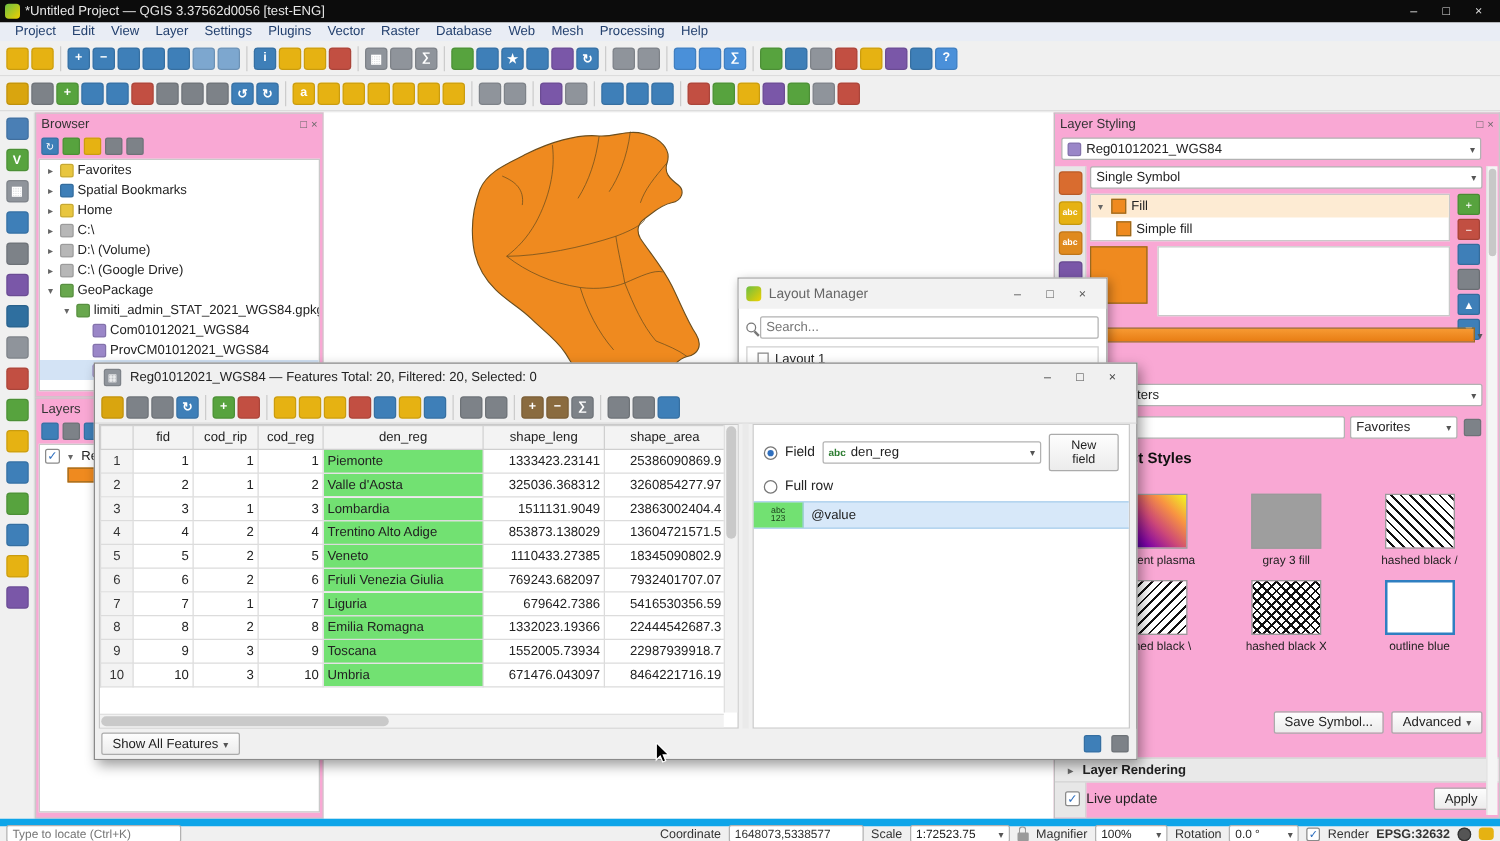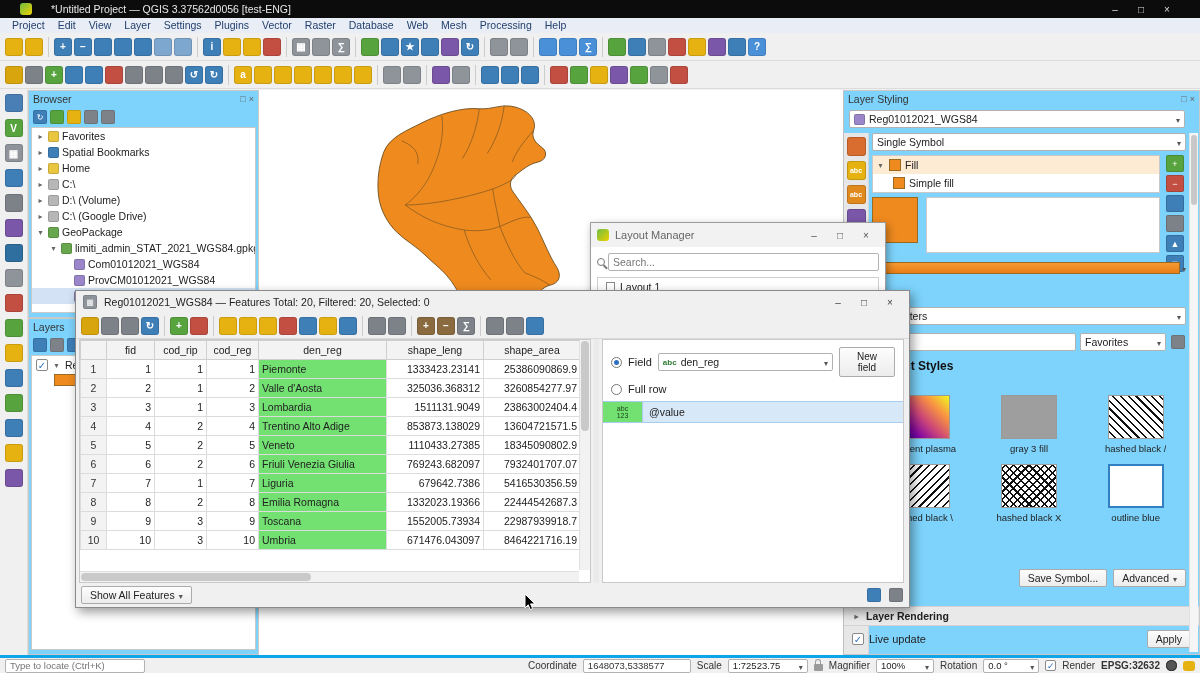--- a/index.html
+++ b/index.html
@@ -1,34 +1,34 @@
 <!DOCTYPE html>
 <html><head>
 <meta charset="utf-8">
 <style>
 *{box-sizing:border-box;margin:0;padding:0}
 html,body{width:1200px;height:673px;overflow:hidden}
 body{position:relative;font-family:"Liberation Sans",sans-serif;font-size:11px;background:#f0f0f0;color:#222}
 
-.titlebar{position:absolute;left:0;top:0;width:1200px;height:18px;background:#0c0c0c;color:#e8e8e8;display:flex;align-items:center;padding:0 20px;gap:19px;font-size:10.5px}
+.titlebar{position:absolute;left:0;top:0;width:1200px;height:18px;background:#0c0c0c;color:#e8e8e8;display:flex;align-items:center;padding:0 4px;gap:4px;font-size:10.5px}
 .qgis-logo{width:12px;height:12px;border-radius:3px;background:linear-gradient(135deg,#6cbf43,#f0d000);display:inline-block}
 .win-btns{margin-left:auto;display:flex}
 .win-btn{width:26px;height:18px;display:flex;align-items:center;justify-content:center;color:#ddd;font-size:10px}
 
 .menubar{position:absolute;left:0;top:18px;width:1200px;height:15px;background:#e9edf5;display:flex;align-items:flex-start;padding:0 6px;gap:1px}
 .menu-item{padding:0 6px;color:#23406e;font-size:10.5px;height:15px;line-height:15px}
 
 .toolbar{position:absolute;left:0;width:1200px;height:28px;background:#f0f0f0;display:flex;align-items:center;padding:0 4px;border-bottom:1px solid #dcdcdc}
 #tb1{top:33px}#tb2{top:61px}
 .tbicon{width:18px;height:18px;border-radius:3px;margin:0 1px;display:inline-flex;align-items:center;justify-content:center;color:#fff;font-size:10px;font-weight:bold;box-shadow:inset 0 0 0 1px rgba(0,0,0,.12);flex:none}
 .tb-sep{width:1px;height:20px;background:#cccccc;margin:0 4px;flex:none}
 .mini-icon{width:14px;height:14px;border-radius:2px;margin:0 1px;display:inline-flex;align-items:center;justify-content:center;color:#fff;font-size:8px;flex:none;box-shadow:inset 0 0 0 1px rgba(0,0,0,.12)}
 .left-toolbar{position:absolute;left:0;top:90px;width:28px;height:565px;background:#f0f0f0;display:flex;flex-direction:column;align-items:center;padding-top:4px;gap:7px;border-right:1px solid #dcdcdc}
 
-.dock{position:absolute;background:#7dd3fc;border:1px solid #c9c9c9}
+.dock{position:absolute;background:#f9a8d4;border:1px solid #c9c9c9}
 .dock-head{height:16px;display:flex;align-items:center;padding:0 4px;font-size:10.5px;color:#333}
 .dock-head .hbtns{margin-left:auto;display:flex;gap:3px;color:#666;font-size:9px}
 #browser-panel{left:28px;top:90px;width:231px;height:228px}
 #layers-panel{left:28px;top:318px;width:231px;height:337px}
 .panel-tools{height:20px;display:flex;align-items:center;padding:0 3px;gap:1px}
 .tree{background:#fff;border:1px solid #c9c9c9;margin:0 2px 2px 2px;overflow:hidden;position:relative}
 #btree{height:186px}
 #ltree{height:295px}
 .tree-row{height:16px;display:flex;align-items:center;gap:3px;white-space:nowrap;font-size:10.5px;color:#222}
 .tree-row.sel{background:#d3e3f5}
@@ -123,21 +123,21 @@
 .aw-splitter{position:absolute;left:518px;top:0;bottom:0;width:5px;background:#eaeaea}
 .aw-form{position:absolute;left:526px;right:5px;top:0;bottom:0;background:#fff;border:1px solid #c9c9c9}
 .fr{display:flex;align-items:center;gap:6px;padding:7px 8px 2px 8px}
 .fr2{padding:4px 8px 6px 8px}
 .value-row{height:22px;display:flex;align-items:stretch;background:#d7e8f9;border-top:1px solid #a8cdec;border-bottom:1px solid #a8cdec}
 .type-chip{width:40px;background:#72e172;display:flex;flex-direction:column;align-items:center;justify-content:center;font-size:7px;line-height:7px;color:#1b401b;border-right:1px solid #a8cdec}
 .value-text{display:flex;align-items:center;padding-left:6px;font-size:10.5px;color:#222}
 .aw-bottom{position:absolute;left:0;right:0;bottom:0;height:24px;display:flex;align-items:center;gap:6px;padding:0 5px;background:#f0f0f0}
 .newfield-btn{width:56px;min-height:30px;text-align:center;justify-content:center;line-height:11px;white-space:normal;font-size:10px}
 
-#statusbar{position:absolute;left:0;bottom:0;width:1200px;height:18px;background:#f0f0f0;border-top:3px solid #0ea5e9;display:flex;align-items:center;gap:6px;padding:0 5px;font-size:10px;color:#333}
+#statusbar{position:absolute;left:0;bottom:0;width:1200px;height:18px;background:#f0f0f0;border-top:6px solid #0ea5e9;display:flex;align-items:center;gap:6px;padding:0 5px;font-size:10px;color:#333}
 #statusbar .tinput{height:14px;font-size:9.5px}
 .sb-label{color:#333}
 .bubble{width:12px;height:10px;background:#e6b212;border-radius:3px;position:relative;flex:none}
 .bubble::after{content:"";position:absolute;left:2px;bottom:-3px;border:3px solid transparent;border-top-color:#e6b212}
 .globe{width:11px;height:11px;border-radius:50%;background:#555;box-shadow:inset 0 0 0 1px #333;flex:none}
 
 #cursor{position:absolute;left:524px;top:594px;z-index:50}
 </style>
 </head>
 <body>

